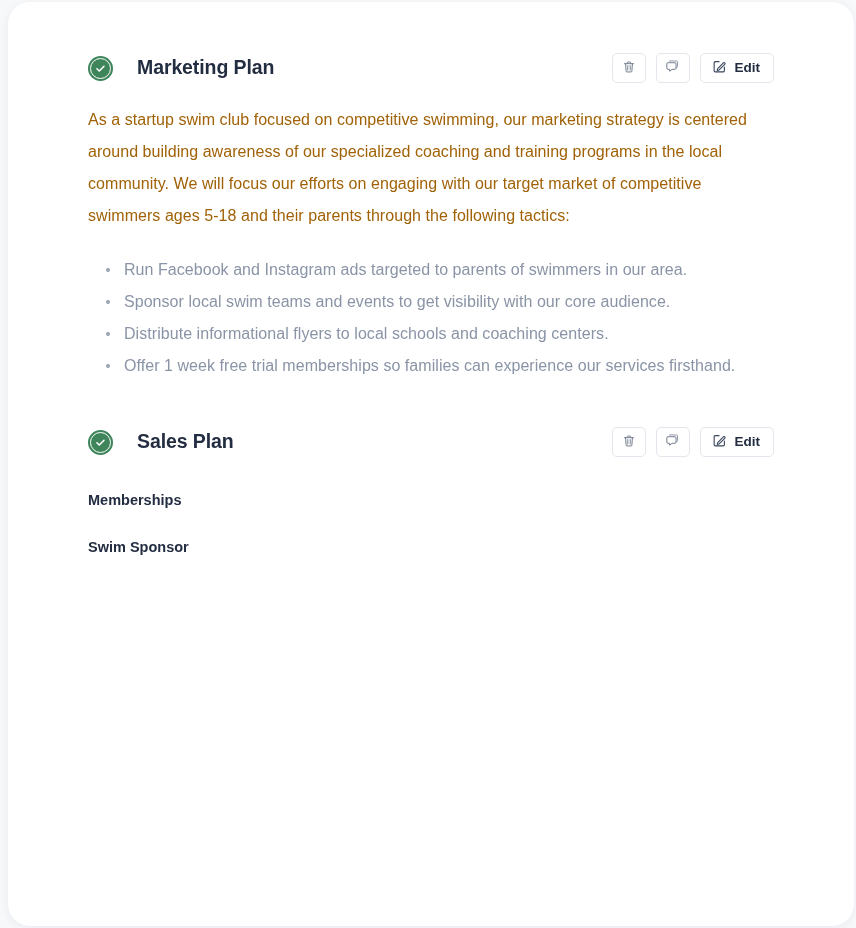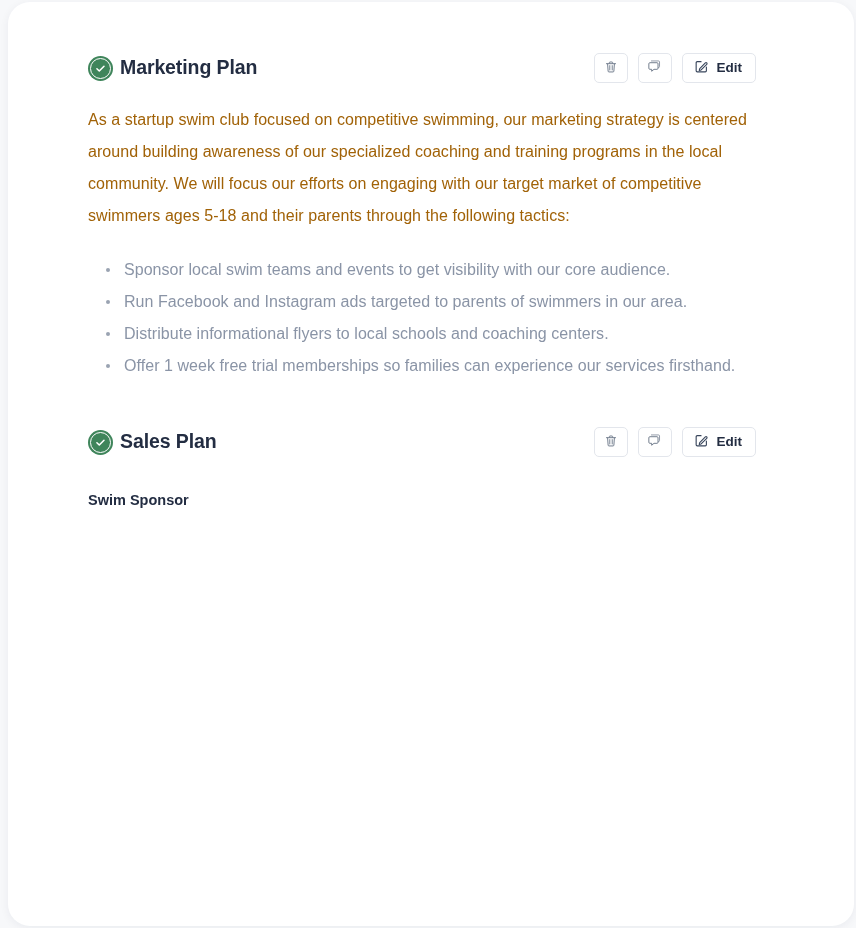--- a/index.html
+++ b/index.html
@@ -40,21 +40,21 @@
   .section-head {
     display: flex;
     align-items: center;
     min-height: 40px;
     position: relative;
   }
 
   .head-left {
     display: flex;
     align-items: center;
-    gap: 7px;
+    gap: 24px;
   }
 
   .status-check {
     width: 25px;
     height: 25px;
     flex: 0 0 25px;
     border-radius: 50%;
     background: #3f855b;
     display: flex;
     align-items: center;
@@ -74,21 +74,21 @@
     font-size: 19.5px;
     font-weight: 700;
     color: #232d42;
     letter-spacing: -0.1px;
     line-height: 1;
     white-space: nowrap;
   }
 
   .head-actions {
     position: absolute;
-    right: 18px;
+    right: 0;
     top: 50%;
     transform: translateY(-50%);
     display: flex;
     align-items: center;
     gap: 10px;
   }
 
   .icon-btn {
     width: 34px;
     height: 30px;
@@ -214,22 +214,22 @@
                 </svg>
               </span>
               <span class="edit-label">Edit</span>
             </button>
           </div>
         </div>
 
         <p class="para">As a startup swim club focused on competitive swimming, our marketing strategy is centered around building awareness of our specialized coaching and training programs in the local community. We will focus our efforts on engaging with our target market of competitive swimmers ages 5-18 and their parents through the following tactics:</p>
 
         <ul class="tactics">
+          <li>Run Facebook and Instagram ads targeted to parents of swimmers in our area.</li>
           <li>Sponsor local swim teams and events to get visibility with our core audience.</li>
-          <li>Run Facebook and Instagram ads targeted to parents of swimmers in our area.</li>
           <li>Distribute informational flyers to local schools and coaching centers.</li>
           <li>Offer 1 week free trial memberships so families can experience our services firsthand.</li>
         </ul>
       </div>
 
       <div class="section-block">
 
         <div class="section-head">
           <div class="head-left">
             <span class="status-check">
@@ -267,19 +267,20 @@
                   <path d="M13.2 8.6 v4.0 a1.1 1.1 0 0 1 -1.1 1.1 H3.4 a1.1 1.1 0 0 1 -1.1 -1.1 V3.9 a1.1 1.1 0 0 1 1.1 -1.1 h4.1" fill="none" stroke="#39465c" stroke-width="1.2" stroke-linecap="round" stroke-linejoin="round"></path>
                   <path d="M6.1 10.2 l-0.5 2.0 2.0 -0.5 6.0 -6.0 a1.05 1.05 0 0 0 0 -1.5 l0 0 a1.05 1.05 0 0 0 -1.5 0 z" fill="none" stroke="#39465c" stroke-width="1.2" stroke-linejoin="round"></path>
                 </svg>
               </span>
               <span class="edit-label">Edit</span>
             </button>
           </div>
         </div>
 
 
+        <h3 class="sub-head">Memberships</h3>
 
         <h3 class="sub-head">Swim Sponsor</h3>
       </div>
 
     </div>
   </div>
 </div>
 
 </body></html>

